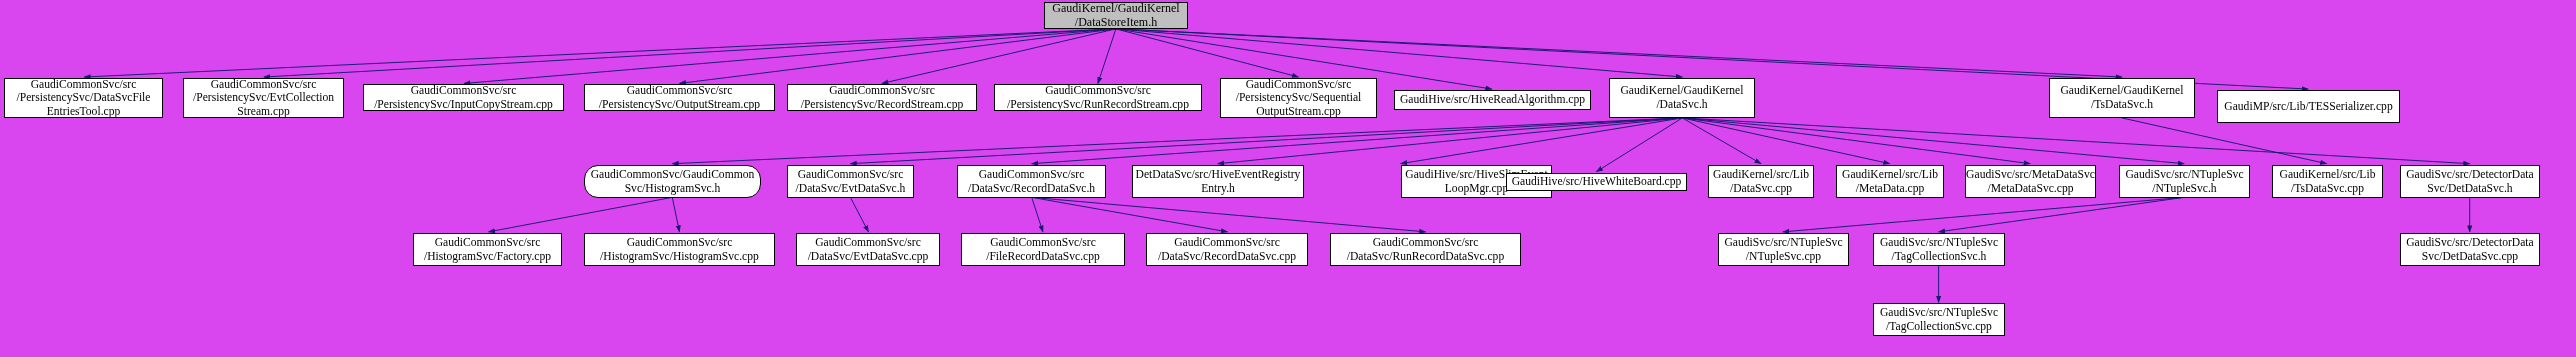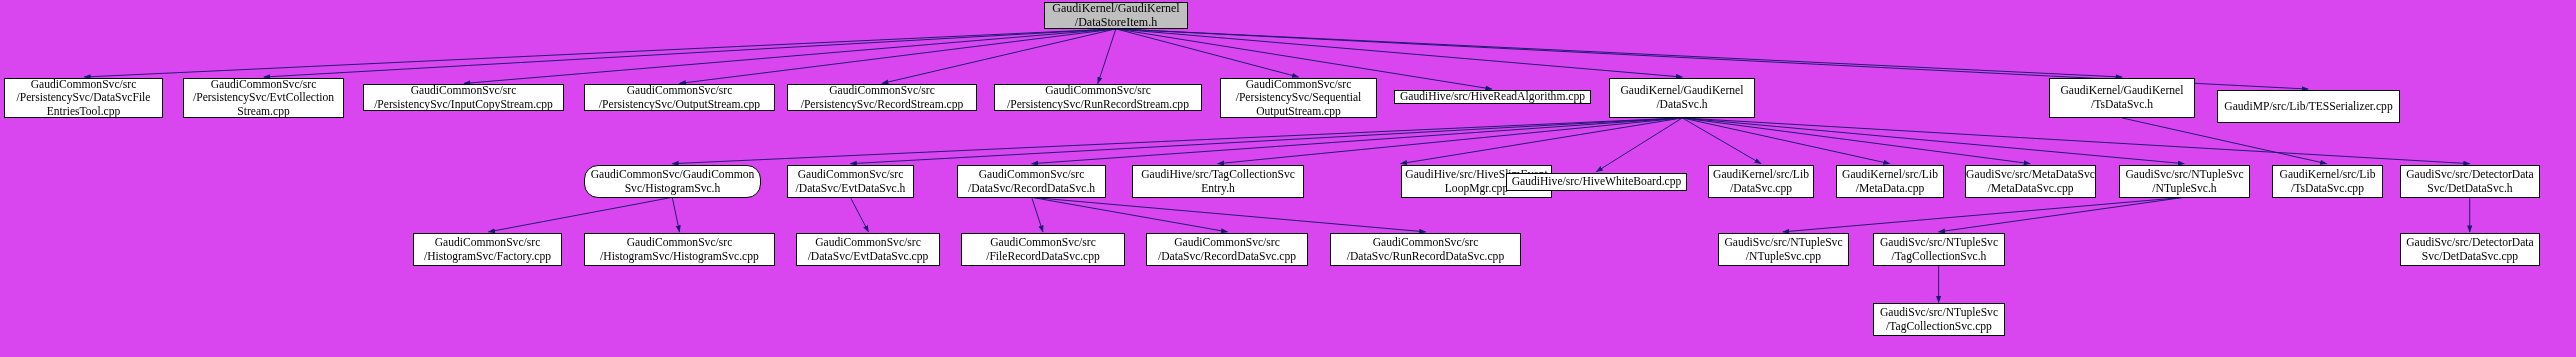--- a/index.html
+++ b/index.html
@@ -106,33 +106,33 @@
 /PersistencySvc/InputCopyStream.cpp</div>
       <div class="node" style="left: 584px; top: 84px; width: 191px; height: 27px;">GaudiCommonSvc/src
 /PersistencySvc/OutputStream.cpp</div>
       <div class="node" style="left: 787px; top: 84px; width: 190px; height: 27px;">GaudiCommonSvc/src
 /PersistencySvc/RecordStream.cpp</div>
       <div class="node" style="left: 994px; top: 84px; width: 208px; height: 27px;">GaudiCommonSvc/src
 /PersistencySvc/RunRecordStream.cpp</div>
       <div class="node" style="left: 1220px; top: 78px; width: 157px; height: 40px;">GaudiCommonSvc/src
 /PersistencySvc/Sequential
 OutputStream.cpp</div>
-      <div class="node" style="left: 1394px; top: 90px; width: 197px; height: 14px;">GaudiHive/src/HiveReadAlgorithm.cpp</div>
+      <div class="node" style="left: 1394px; top: 90px; width: 197px; height: 20px;">GaudiHive/src/HiveReadAlgorithm.cpp</div>
       <div class="node" style="left: 1609px; top: 78px; width: 146px; height: 40px;">GaudiKernel/GaudiKernel
 /DataSvc.h</div>
       <div class="node" style="left: 2049px; top: 78px; width: 146px; height: 40px;">GaudiKernel/GaudiKernel
 /TsDataSvc.h</div>
       <div class="node" style="left: 2217px; top: 90px; width: 183px; height: 33px;">GaudiMP/src/Lib/TESSerializer.cpp</div>
       <div class="node" style="left: 584px; top: 165px; width: 177px; height: 33px; border-radius: 14px;">GaudiCommonSvc/GaudiCommon
 Svc/HistogramSvc.h</div>
       <div class="node" style="left: 787px; top: 165px; width: 127px; height: 33px;">GaudiCommonSvc/src
 /DataSvc/EvtDataSvc.h</div>
       <div class="node" style="left: 957px; top: 165px; width: 149px; height: 33px;">GaudiCommonSvc/src
 /DataSvc/RecordDataSvc.h</div>
-      <div class="node" style="left: 1132px; top: 165px; width: 172px; height: 33px;">GaudiHive/src/TagCollectionSvc
+      <div class="node" style="left: 1132px; top: 165px; width: 172px; height: 33px;">DetDataSvc/src/HiveEventRegistry
 Entry.h</div>
       <div class="node" style="left: 1401px; top: 165px; width: 151px; height: 33px;">GaudiHive/src/HiveSlimEvent
 LoopMgr.cpp</div>
       <div class="node" style="left: 1506px; top: 173px; width: 181px; height: 17.7px;">GaudiHive/src/HiveWhiteBoard.cpp</div>
       <div class="node" style="left: 1708px; top: 165px; width: 106px; height: 33px;">GaudiKernel/src/Lib
 /DataSvc.cpp</div>
       <div class="node" style="left: 1836px; top: 165px; width: 108px; height: 33px;">GaudiKernel/src/Lib
 /MetaData.cpp</div>
       <div class="node" style="left: 1965px; top: 165px; width: 131px; height: 33px;">GaudiSvc/src/MetaDataSvc
 /MetaDataSvc.cpp</div>

